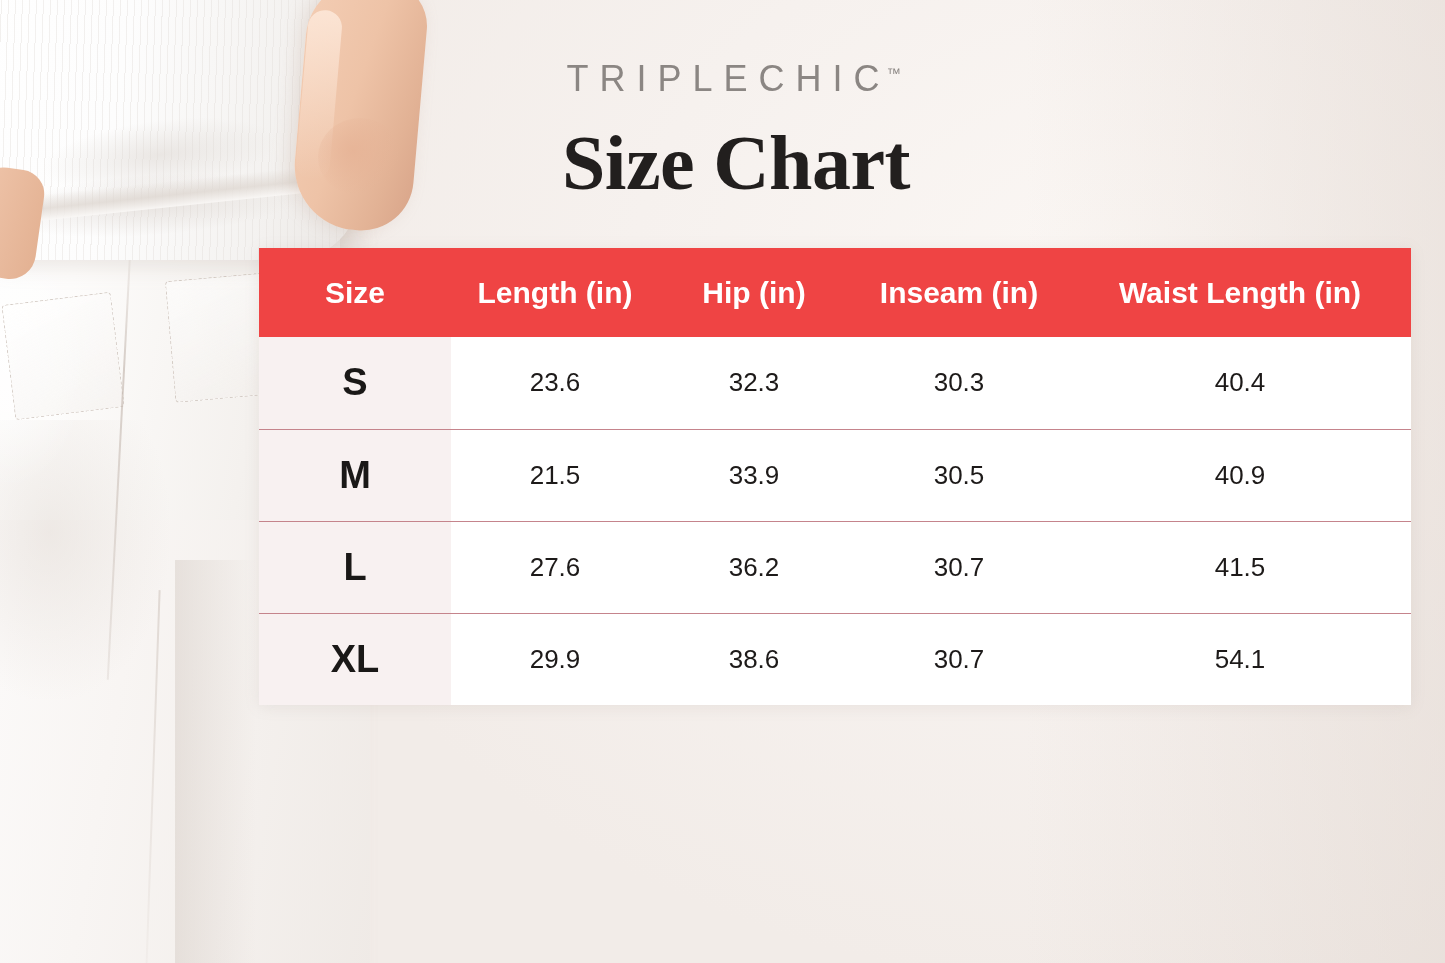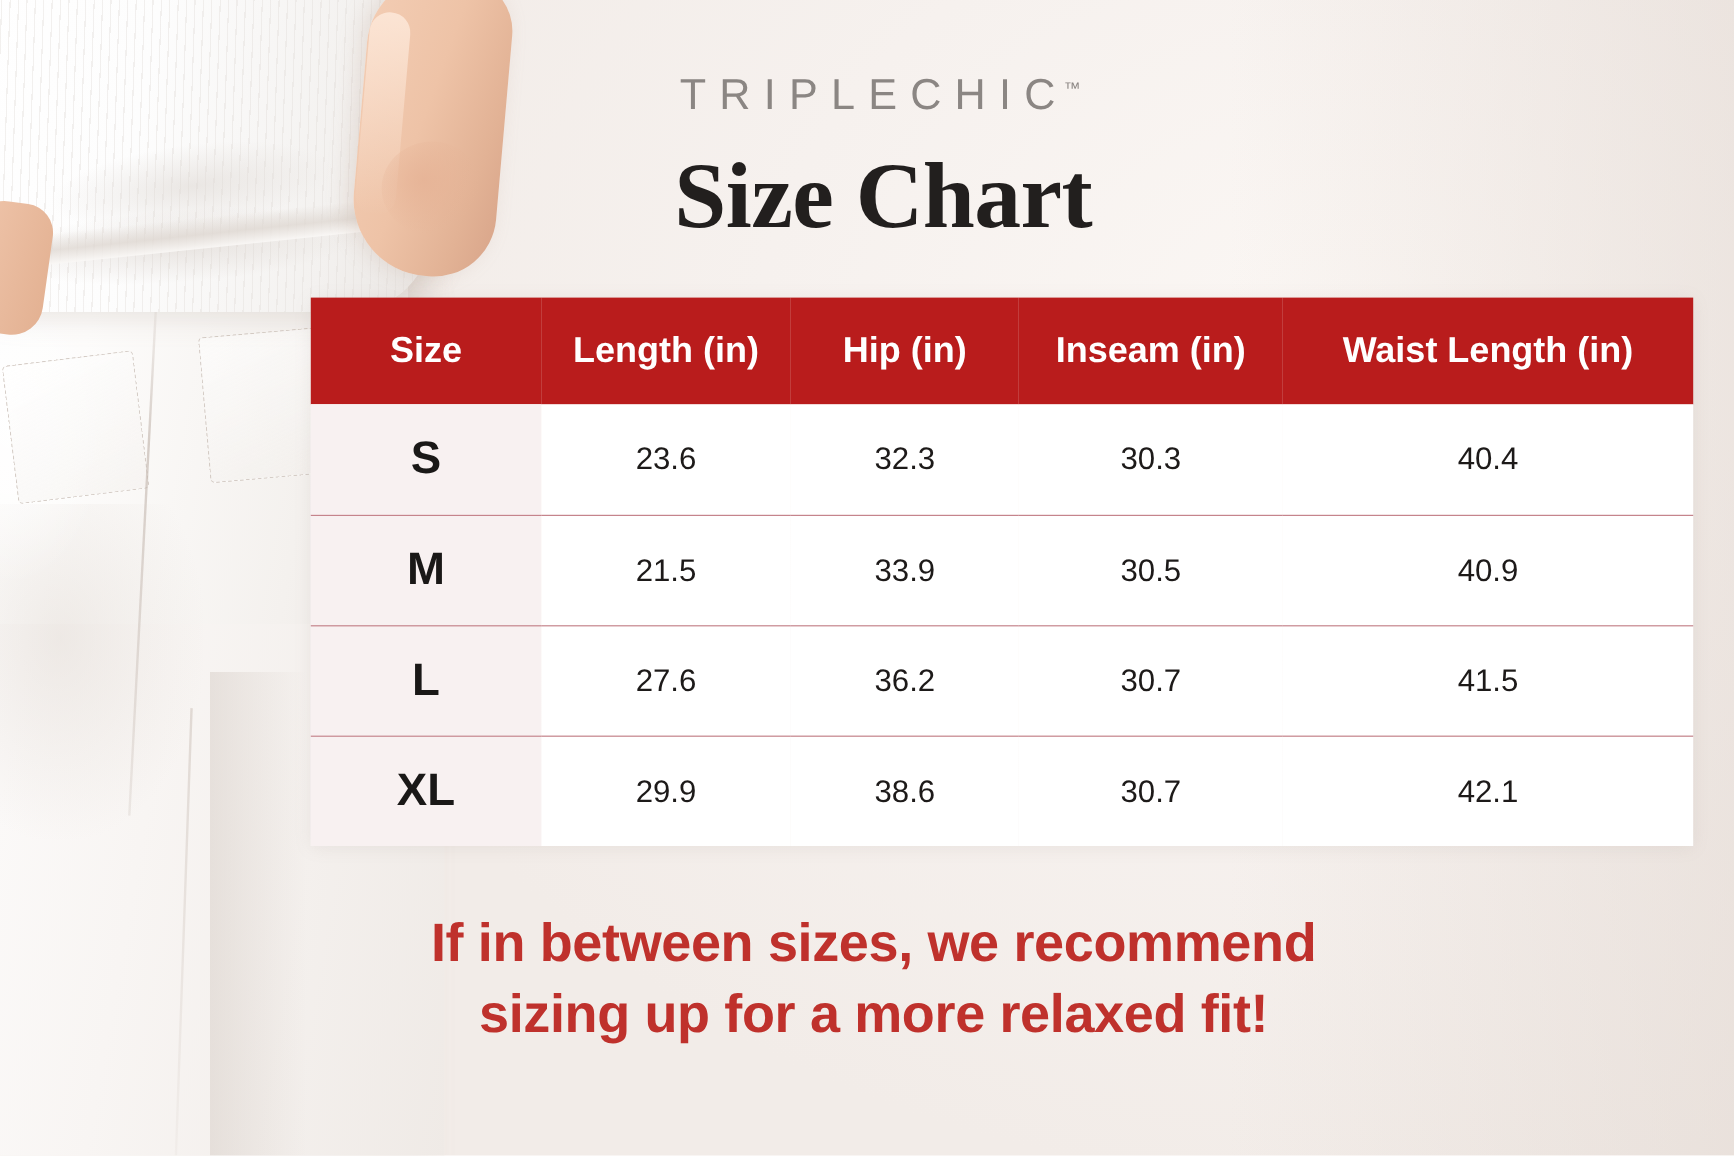--- a/index.html
+++ b/index.html
@@ -207,21 +207,21 @@
     width:1152px;
     border-collapse:collapse;
     table-layout:fixed;
     box-shadow:0 2px 14px rgba(150,130,125,.13);
   }
   .size-table th, .size-table td {
     text-align:center;
     vertical-align:middle;
   }
 
-  .size-table thead tr { background:#b91c1c; }
+  .size-table thead tr { background:#ef4444; }
   .size-table thead th {
     height:89px;
     color:#ffffff;
     font-size:30px;
     font-weight:700;
     letter-spacing:0px;
     padding:0 4px;
   }
 
   .size-table tbody tr { height:92px; background:#ffffff; }
@@ -339,24 +339,20 @@
           <td>27.6</td>
           <td>36.2</td>
           <td>30.7</td>
           <td>41.5</td>
         </tr>
         <tr>
           <td class="col-size">XL</td>
           <td>29.9</td>
           <td>38.6</td>
           <td>30.7</td>
-          <td>42.1</td>
+          <td>54.1</td>
         </tr>
       </tbody>
     </table>
 
-    <div class="note">
-      <span class="line">If in between sizes, we recommend</span>
-      <span class="line">sizing up for a more relaxed fit!</span>
-    </div>
 
   </div>
 </div>
 
 </body></html>

